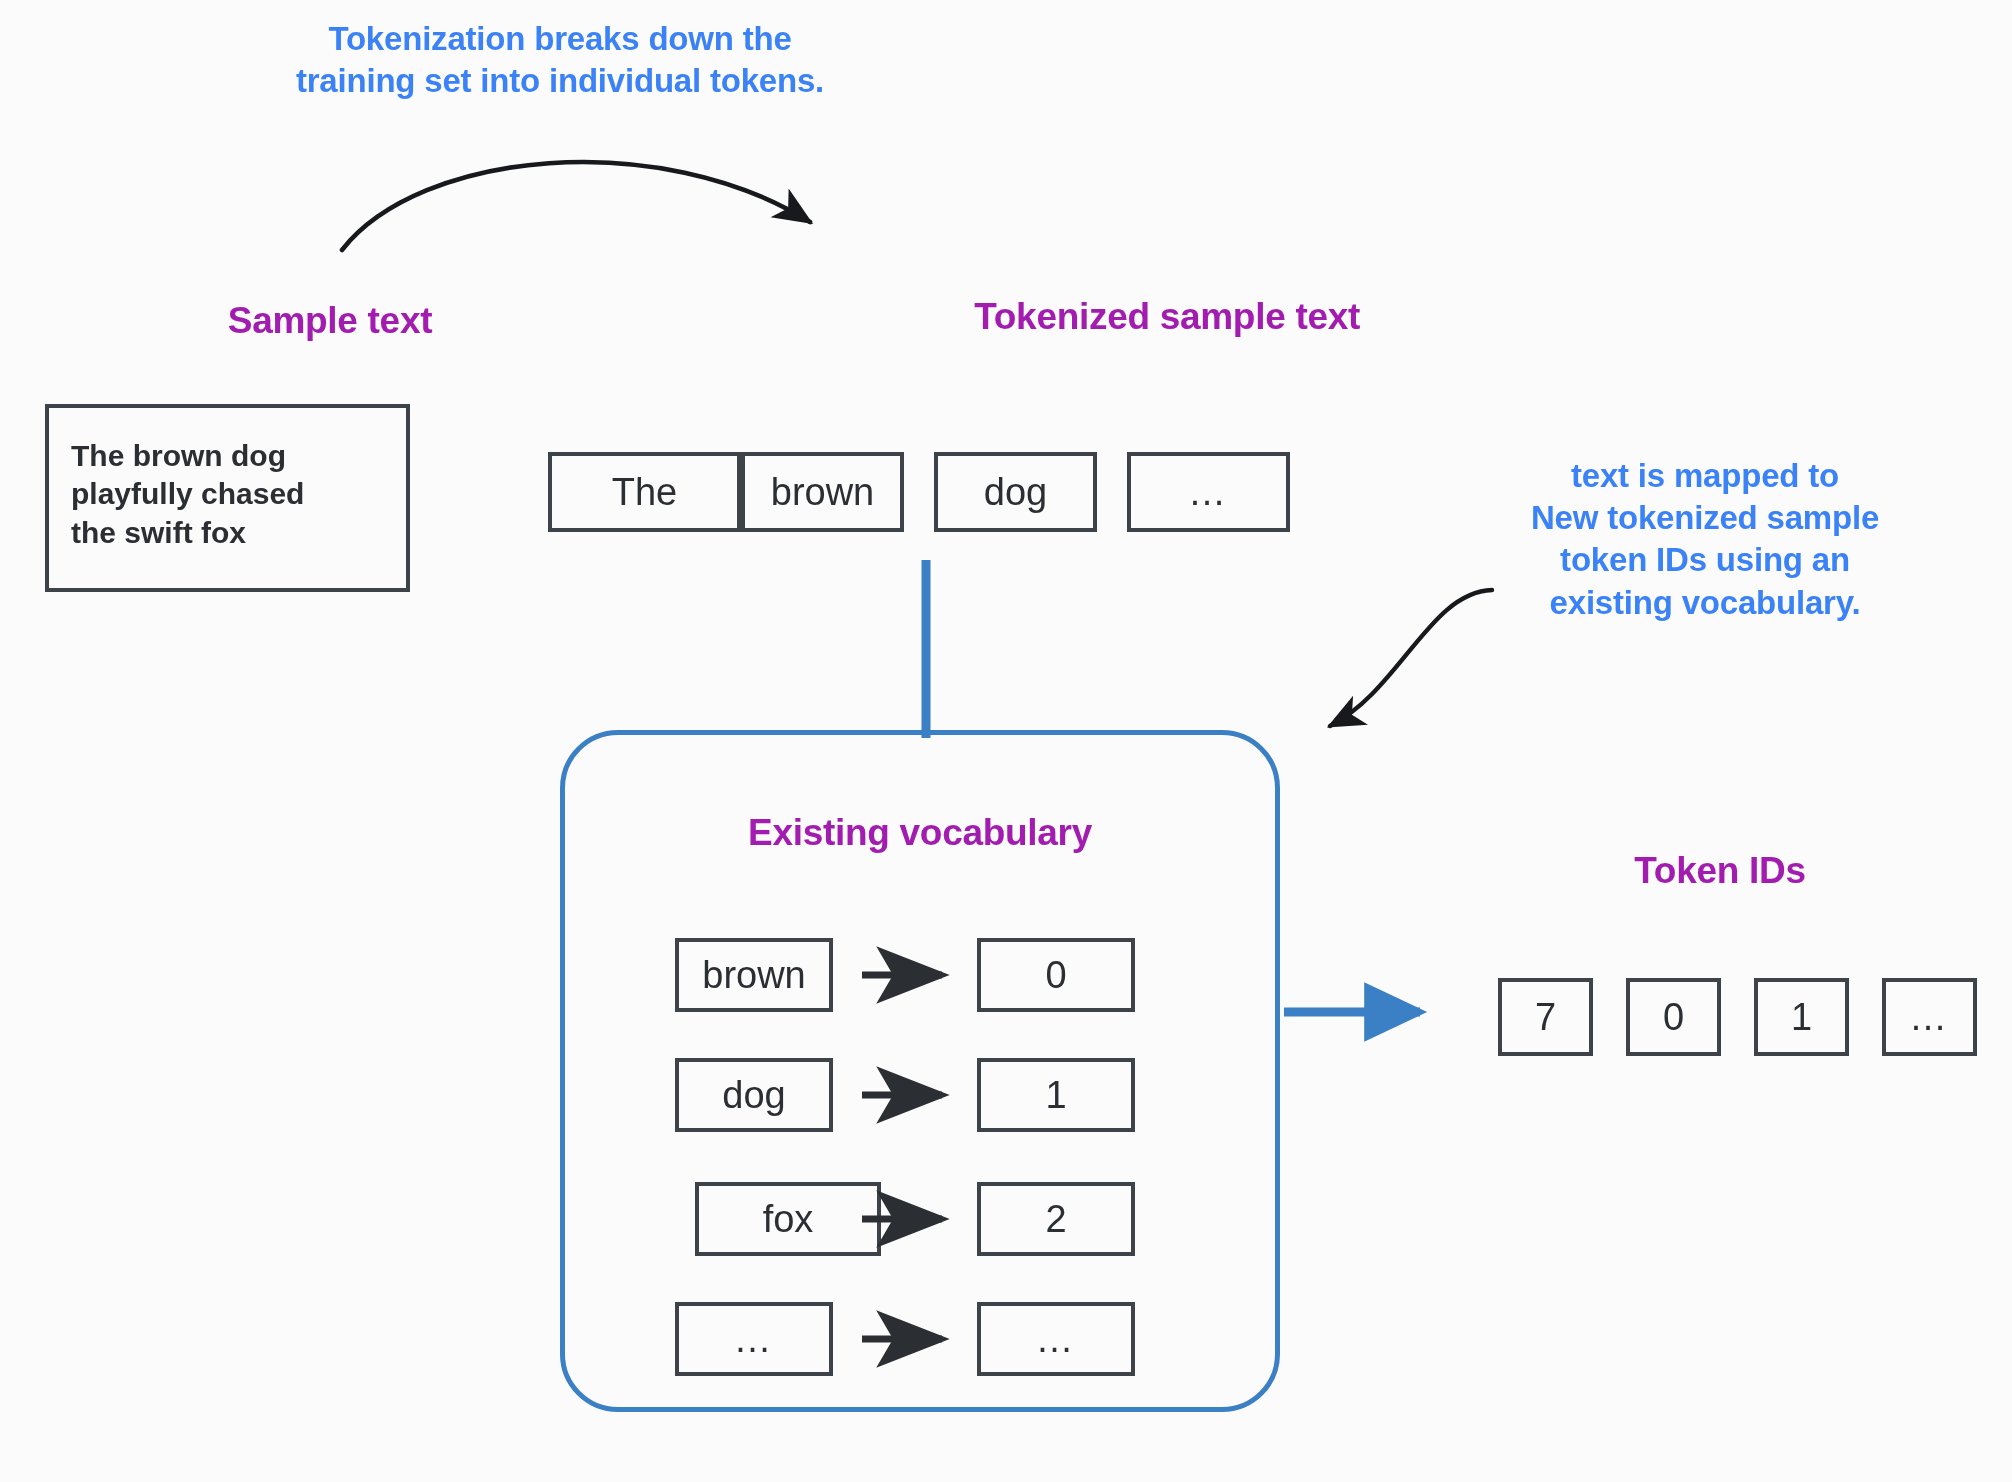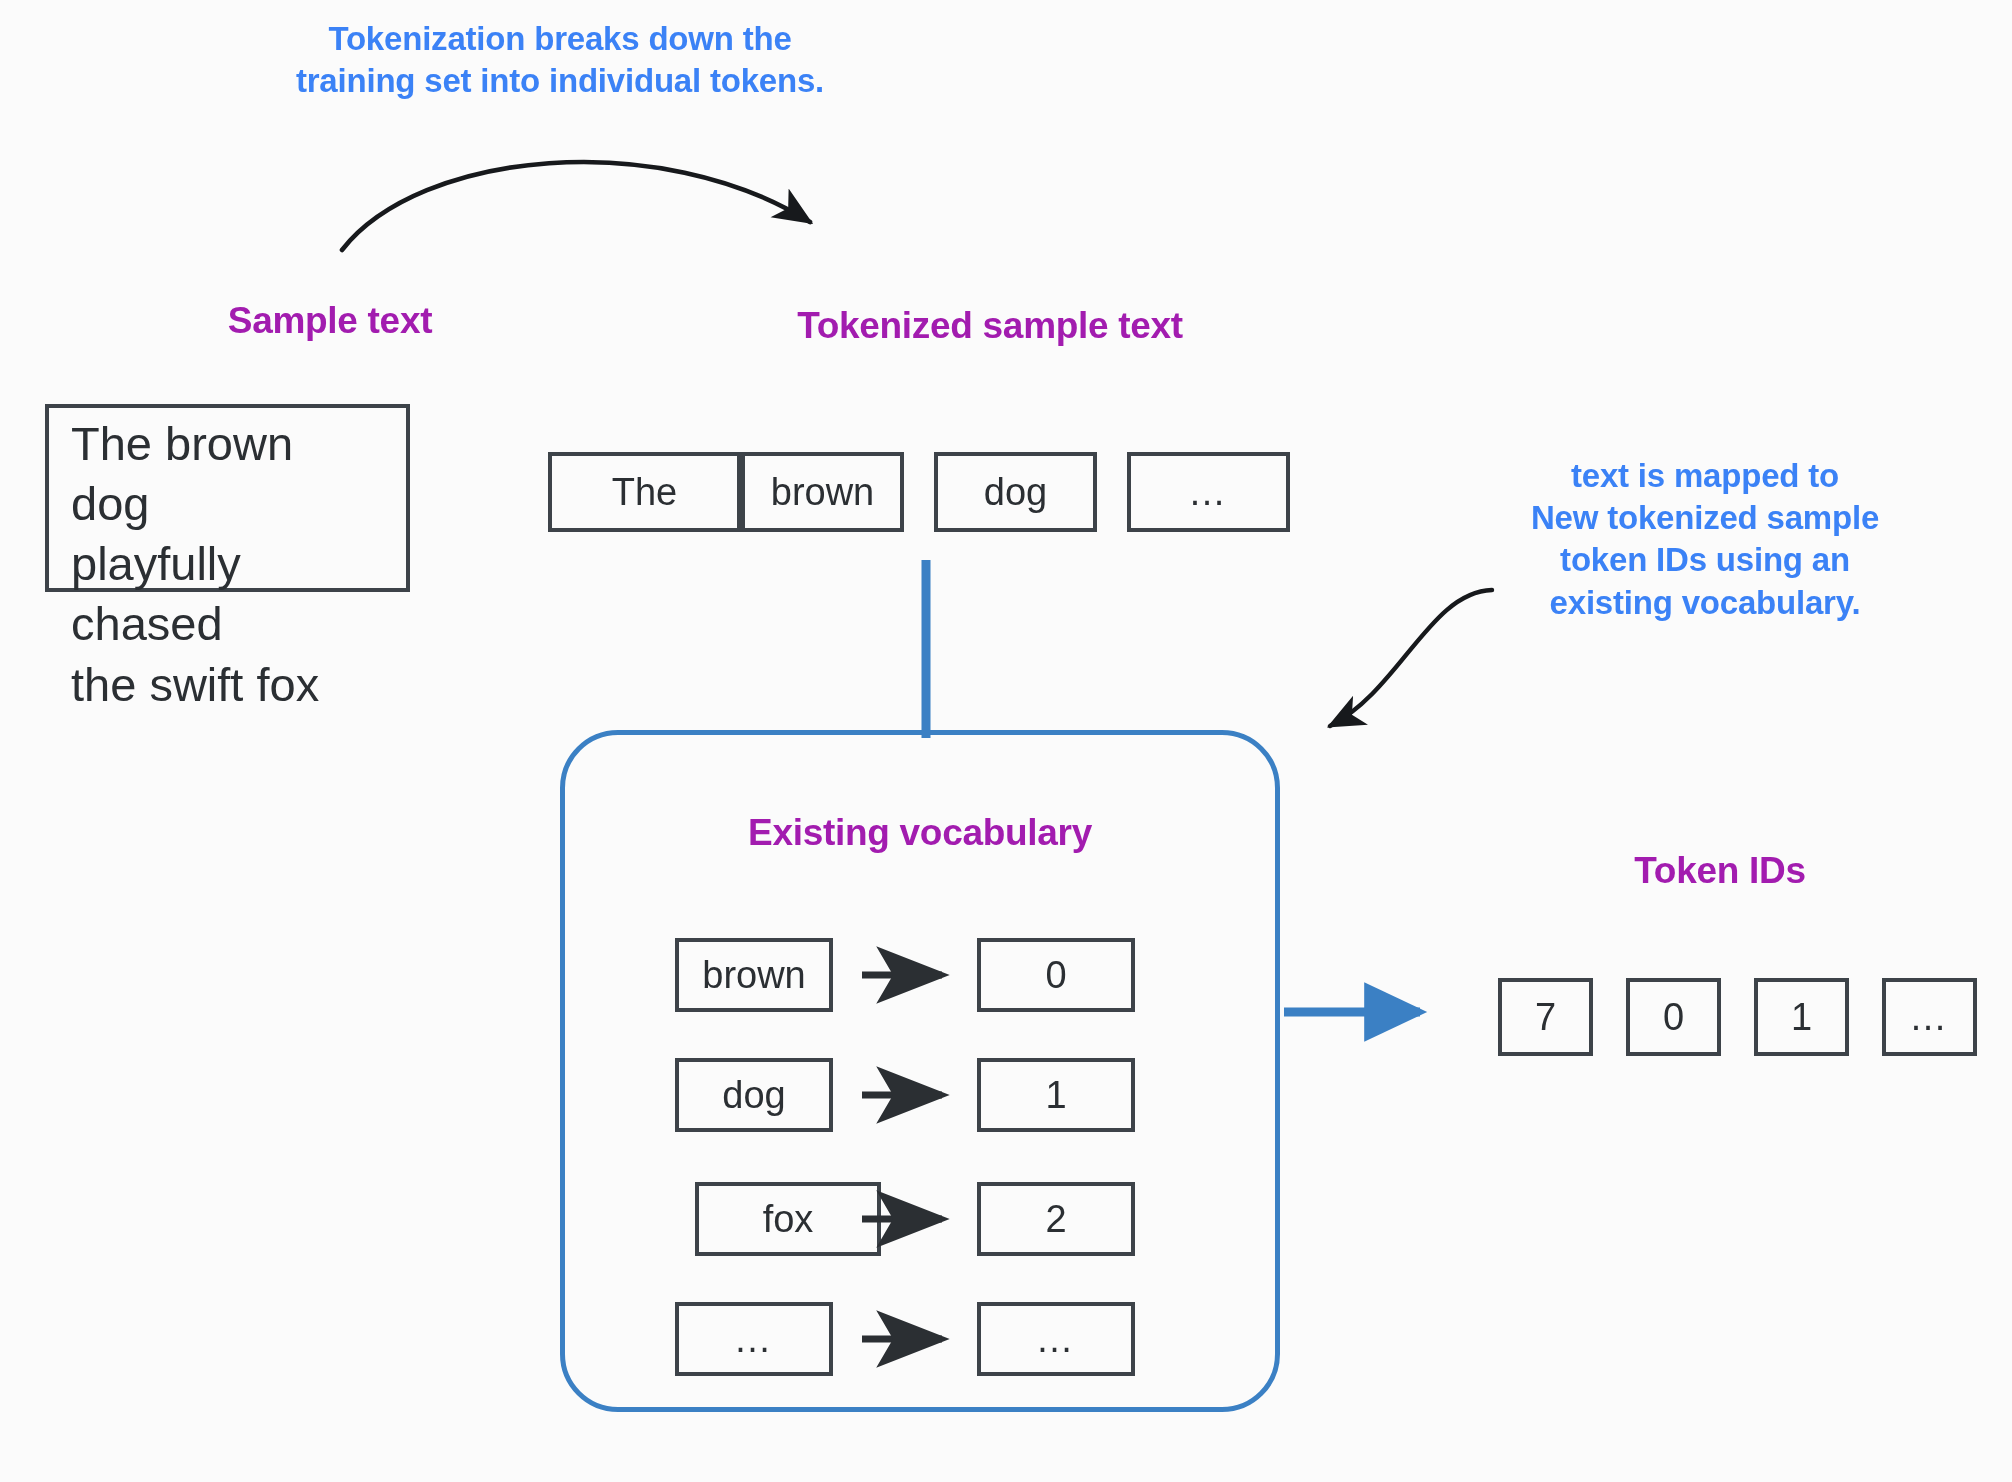--- a/index.html
+++ b/index.html
@@ -53,24 +53,25 @@
     align-items: center;
     justify-content: center;
     box-sizing: border-box;
     font-size: 38px;
     font-weight: normal;
     color: #2b2f33;
   }
   .sample-box {
     border: 4px solid #3d4349;
     box-sizing: border-box;
-    padding: 6px 22px 16px 22px;
-    font-size: 47px;
+    padding: 29px 22px 16px 22px;
+    font-size: 30px;
     line-height: 1.28;
     color: #2b2f33;
+    font-weight: bold;
   }
 
   .vocab-panel {
     border: 5px solid #3b80c4;
     border-radius: 58px;
     box-sizing: border-box;
     background: transparent;
   }
 
   .dots { letter-spacing: 3px; font-size: 38px; }
@@ -112,21 +113,21 @@
     </div>
 
     <div class="abs section-title" style="left:40px; top:300px; width:580px;">Sample text</div>
 
     <div class="abs sample-box" style="left:45px; top:404px; width:365px; height:188px;">
       <div>The brown dog</div>
       <div>playfully chased</div>
       <div>the swift fox</div>
     </div>
 
-    <div class="abs section-title" style="left:620px; top:305px; width:740px;">Tokenized sample text</div>
+    <div class="abs section-title" style="left:620px; top:296px; width:740px;text-align:right;">Tokenized sample text</div>
 
     <div class="abs box" style="left:548px; top:452px; width:193px; height:80px;">
       <span>The</span>
     </div>
     <div class="abs box" style="left:741px; top:452px; width:163px; height:80px;">
       <span>brown</span>
     </div>
     <div class="abs box" style="left:934px; top:452px; width:163px; height:80px;">
       <span>dog</span>
     </div>

